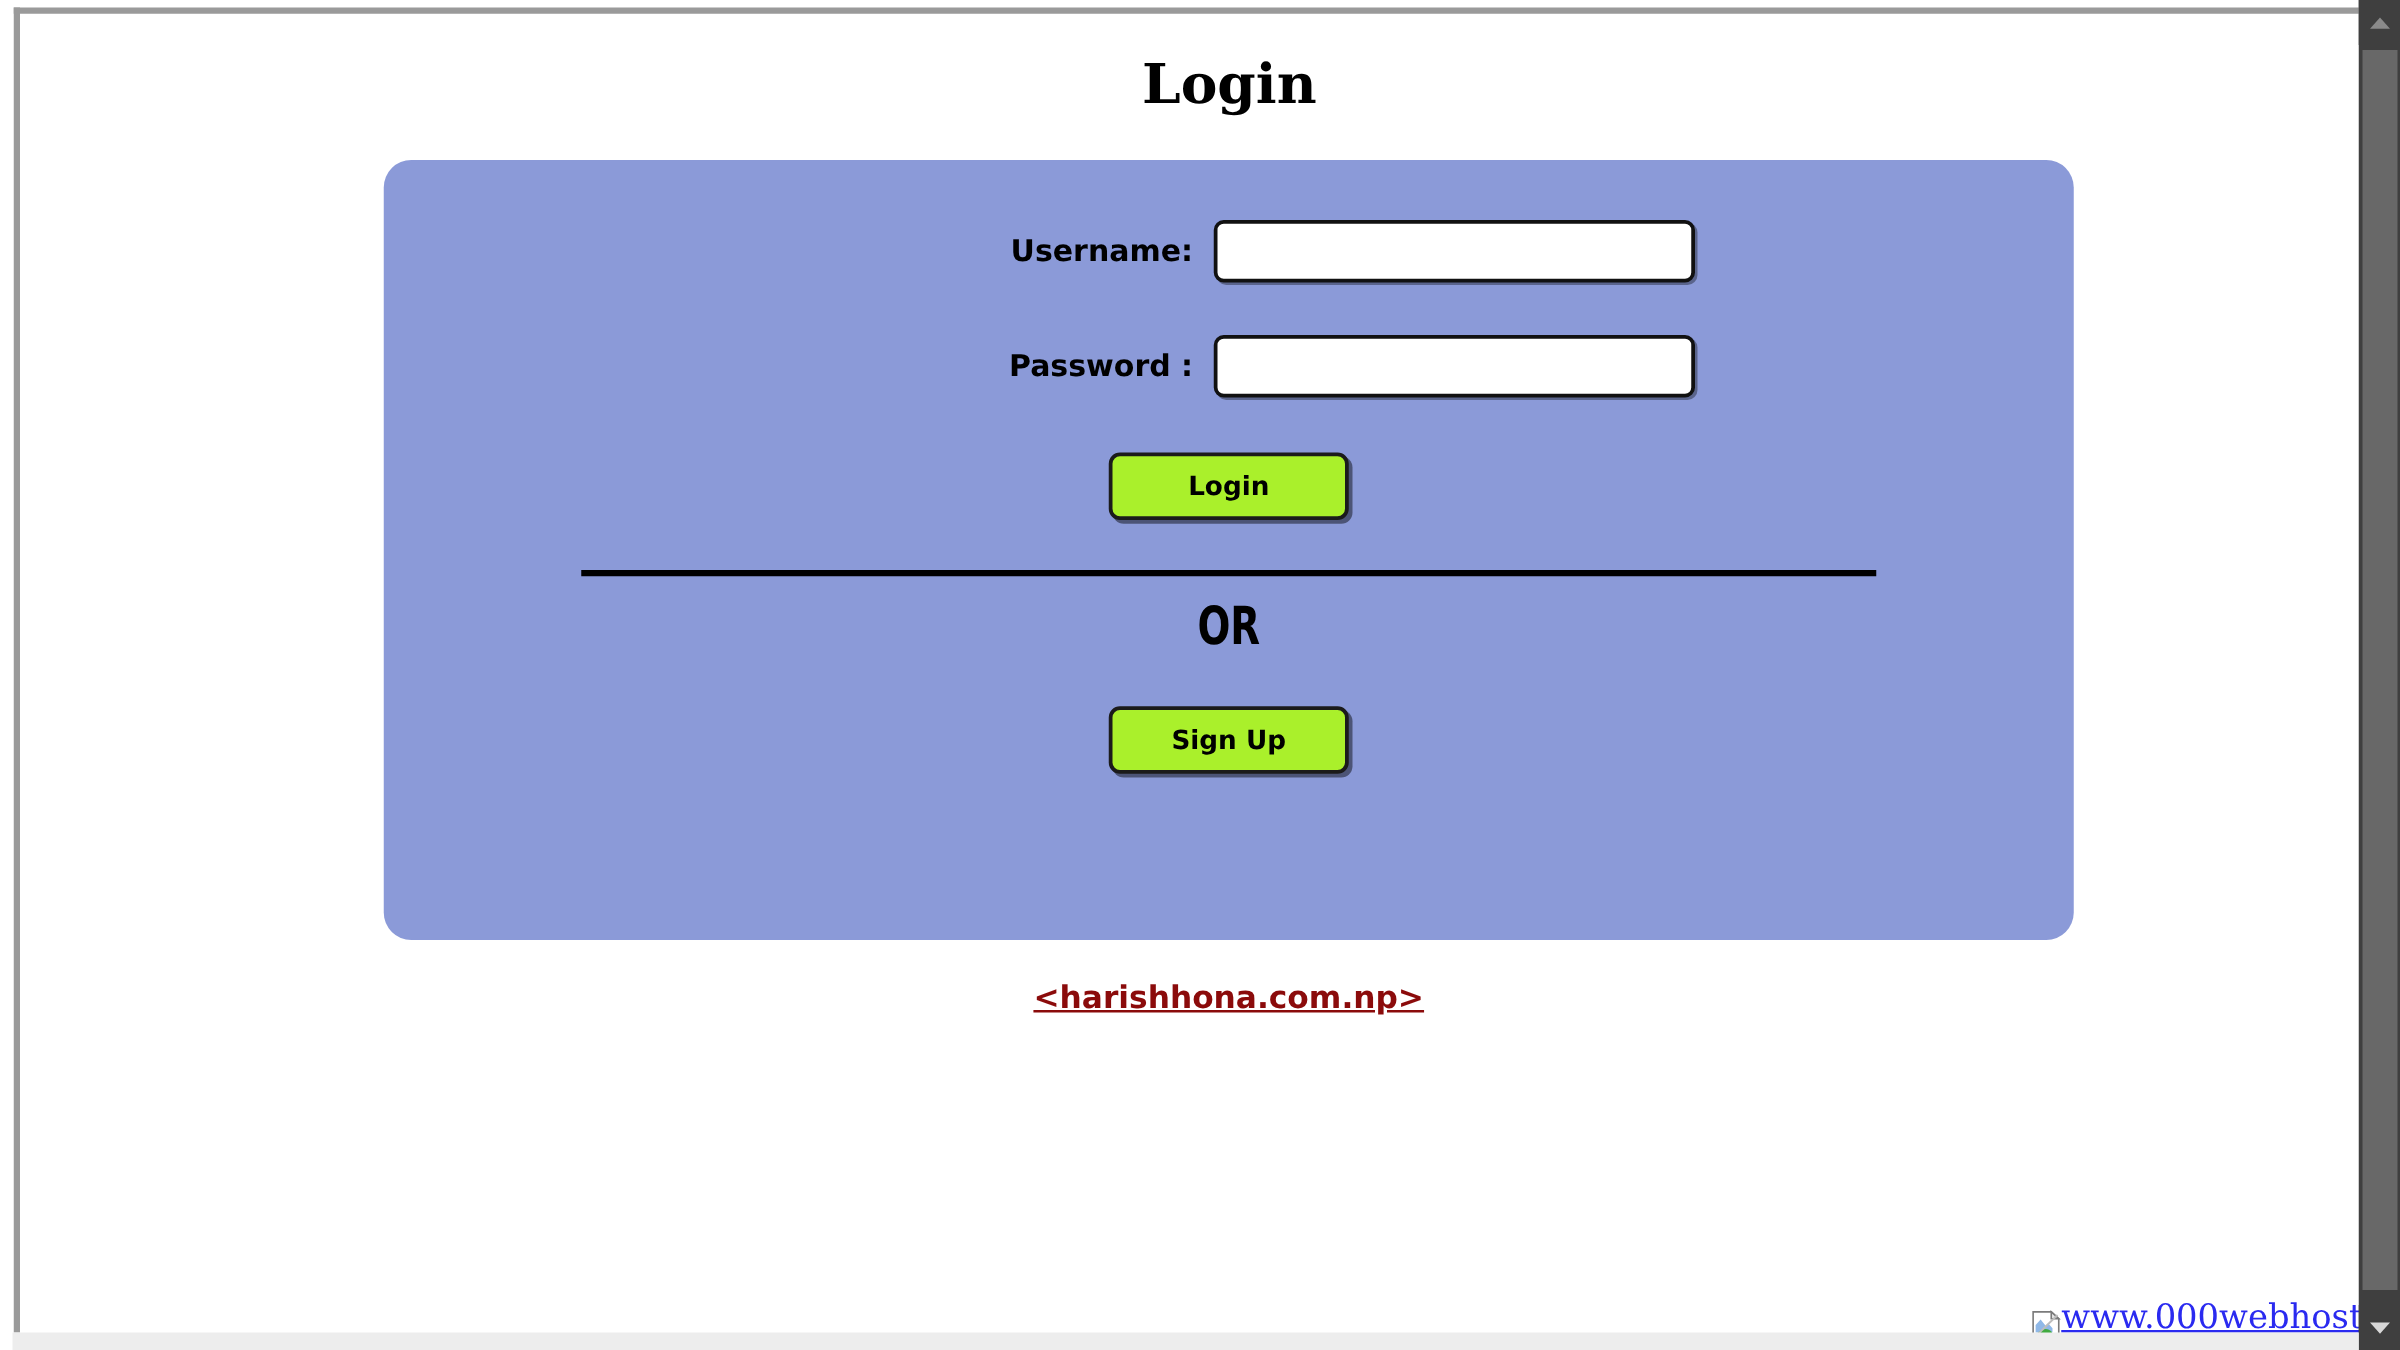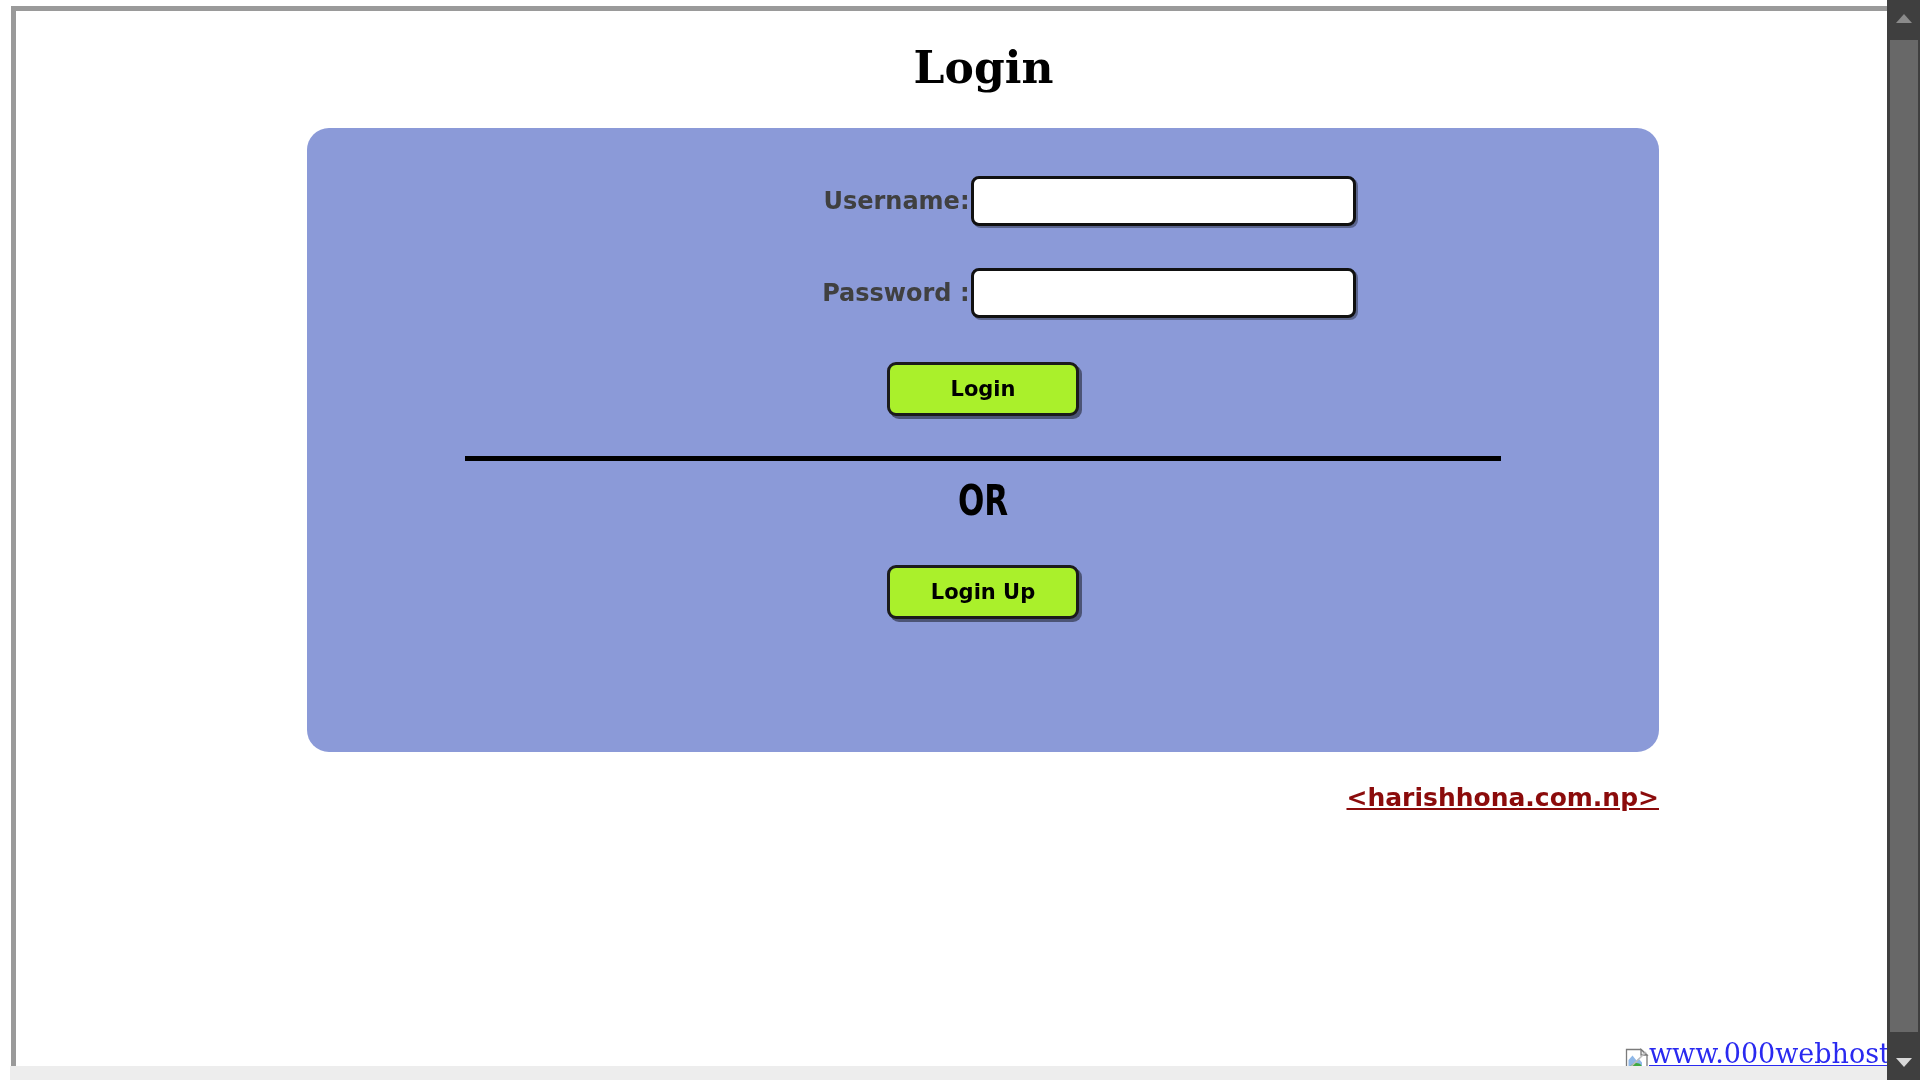--- a/index.html
+++ b/index.html
@@ -71,25 +71,25 @@
     justify-content: center;
     width: 100%;
   }
   .field-row.username { top: 48px; }
   .field-row.password { top: 140px; align-items: center; }
 
   .field-label {
     font-family: "DejaVu Sans", sans-serif;
     font-weight: bold;
     font-size: 24px;
-    color: #404040;
+    color: #000000;
     white-space: pre;
     text-align: right;
     width: 360px;
-    padding-right: 1px;
+    padding-right: 16px;
   }
 
   .field-input {
     width: 385px;
     height: 50px;
     background: #ffffff;
     border: 3px solid #111111;
     border-radius: 8px;
     outline: none;
     font-family: "DejaVu Sans", sans-serif;
@@ -150,21 +150,21 @@
     top: 437px;
     left: 0; right: 0;
     display: flex;
     justify-content: center;
   }
 
   .site-link-wrap {
     position: absolute;
     top: 655px;
     left: 0; right: 0;
-    text-align: right;
+    text-align: center;
   }
   .site-link {
     font-family: "DejaVu Sans", sans-serif;
     font-weight: bold;
     font-size: 25px;
     color: #8b0b0b;
     text-decoration: underline;
     cursor: pointer;
   }
 
@@ -270,21 +270,21 @@
 
         <div class="btn-login-wrap">
           <button class="btn-green">Login</button>
         </div>
 
         <hr class="divider">
 
         <h2 class="or-text">OR</h2>
 
         <div class="btn-signup-wrap">
-          <button class="btn-green">Login Up</button>
+          <button class="btn-green">Sign Up</button>
         </div>
 
         <div class="site-link-wrap">
           <a class="site-link" href="#">&lt;harishhona.com.np&gt;</a>
         </div>
 
       </div>
 
     </div>
 

